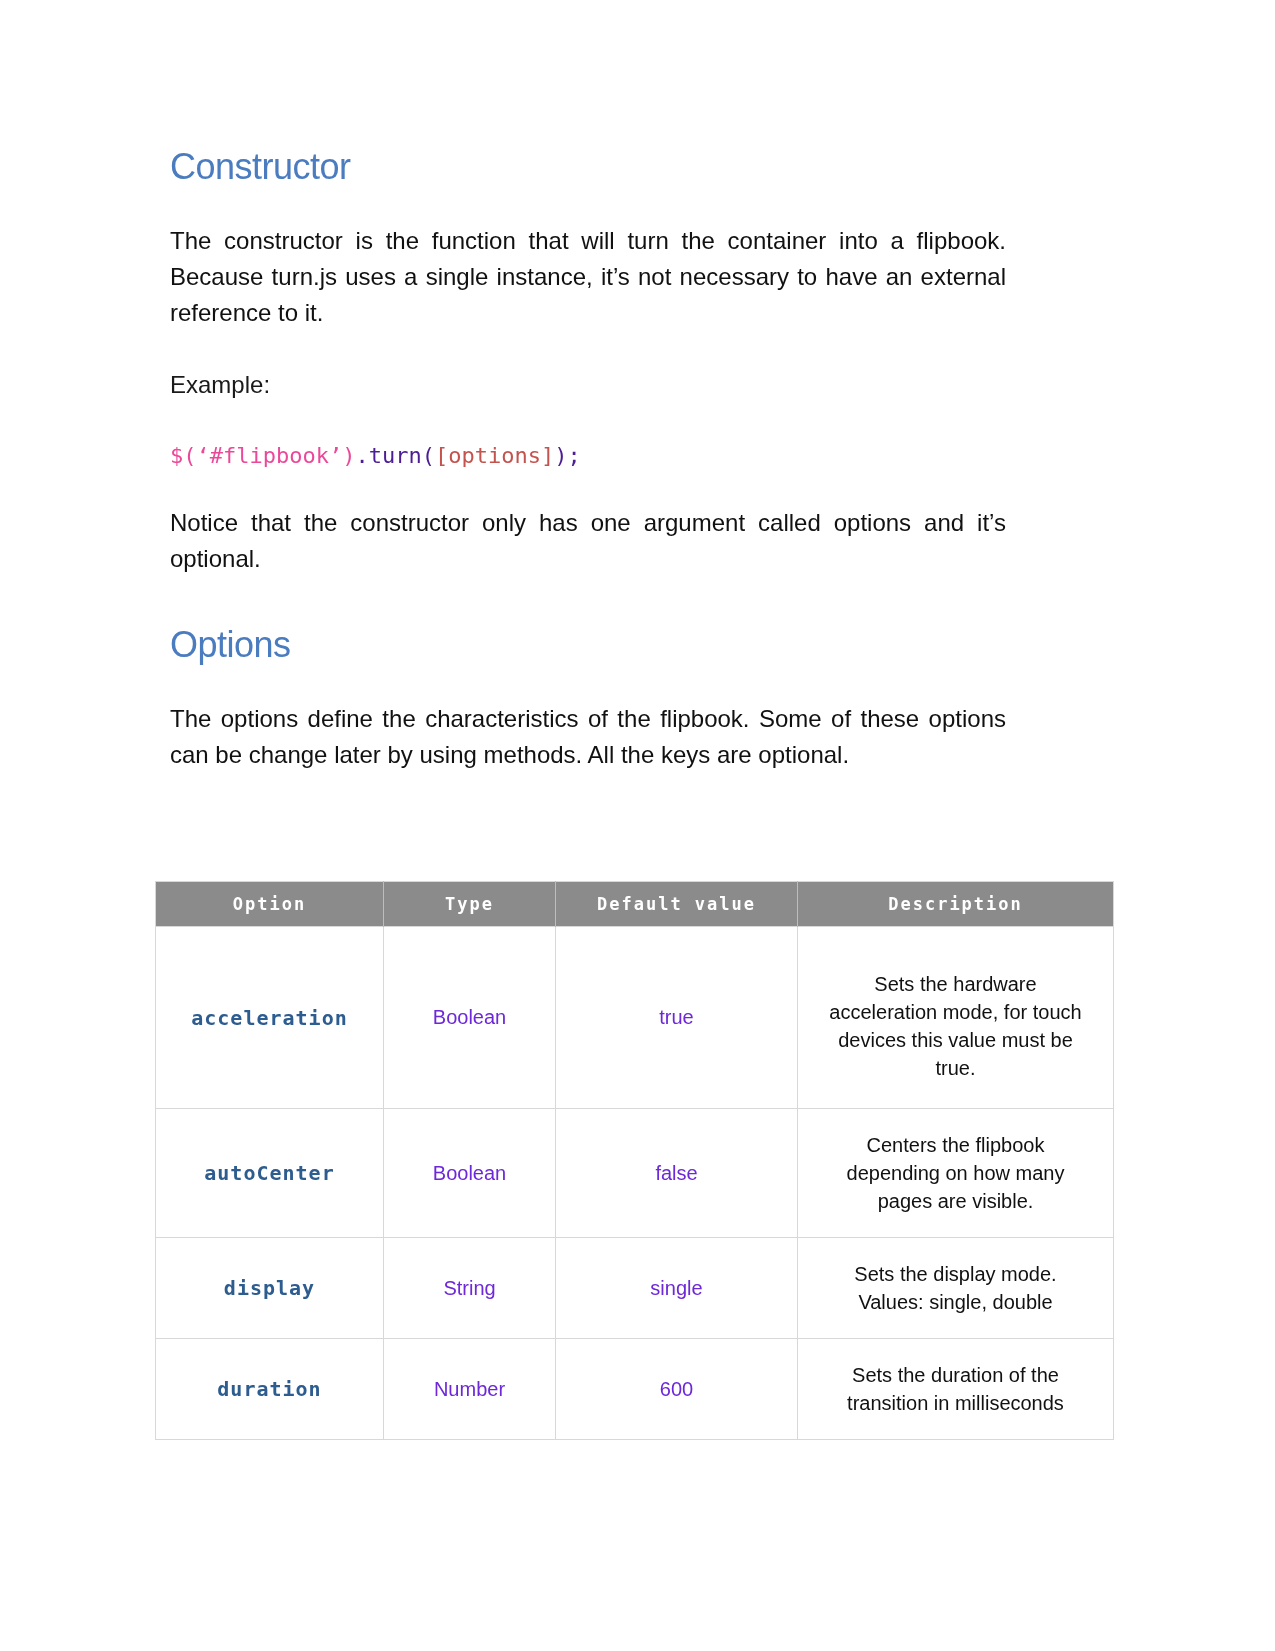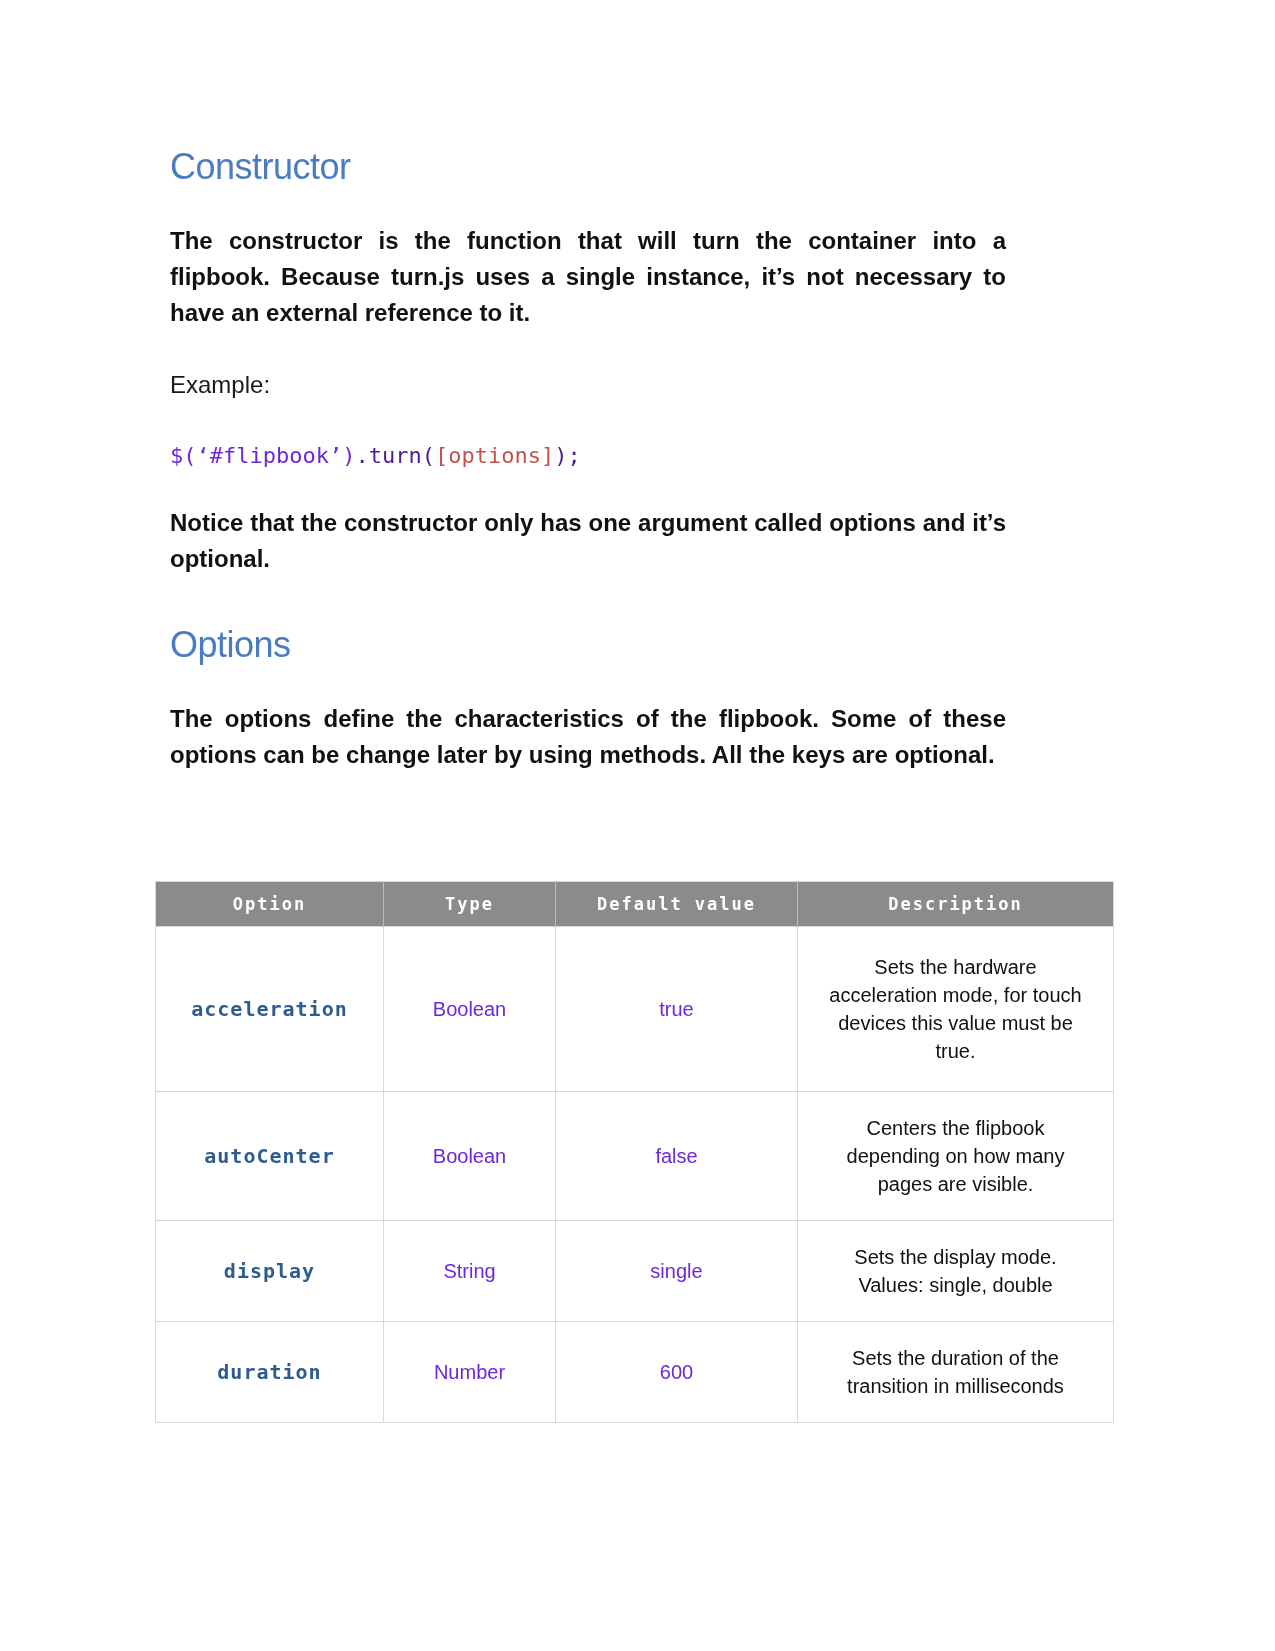--- a/index.html
+++ b/index.html
@@ -36,37 +36,36 @@
   h1.section-heading.second {
     margin-top: 46px;
   }
   p.body-text {
     margin: 0;
     margin-top: 34px;
     font-size: 24px;
     line-height: 36px;
     text-align: justify;
     color: #111111;
-    font-weight: bold;
   }
   p.example-label {
     margin: 0;
     margin-top: 36px;
     font-size: 24px;
     line-height: 36px;
   }
   .code-line {
     margin-top: 38px;
     font-family: "DejaVu Sans Mono", "Liberation Mono", monospace;
     font-size: 22px;
     line-height: 30px;
     white-space: pre;
     color: #1a1a1a;
   }
-  .code-selector { color: #6d28d9; }
+  .code-selector { color: #ec4899; }
   .code-plain    { color: #4c1d95; }
   .code-argument { color: #c4534e; }
 
   table.options-table {
     margin-top: 108px;
     margin-left: -15px;
     width: 958px;
     border-collapse: collapse;
     table-layout: fixed;
     border: 1.5px solid #d8d8d8;
@@ -108,21 +107,21 @@
     font-size: 20px;
     color: #6d28d9;
   }
   td.td-desc {
     font-size: 20px;
     line-height: 28px;
     color: #111111;
     padding: 22px 28px;
     text-align: center;
   }
-  tr.row-tall  td.td-desc { padding-top: 26px; padding-bottom: 26px; margin-top: 8px; }
+  tr.row-tall  td.td-desc { padding-top: 43px; padding-bottom: 26px; margin-top: 8px; }
 </style>
 </head>
 <body>
 
 <div class="page">
   <div class="content">
 
     <h1 class="section-heading">Constructor</h1>
 
     <p class="body-text">The constructor is the function that will turn the container into a flipbook. Because turn.js uses a single instance, it’s not necessary to have an external reference to it.</p>

